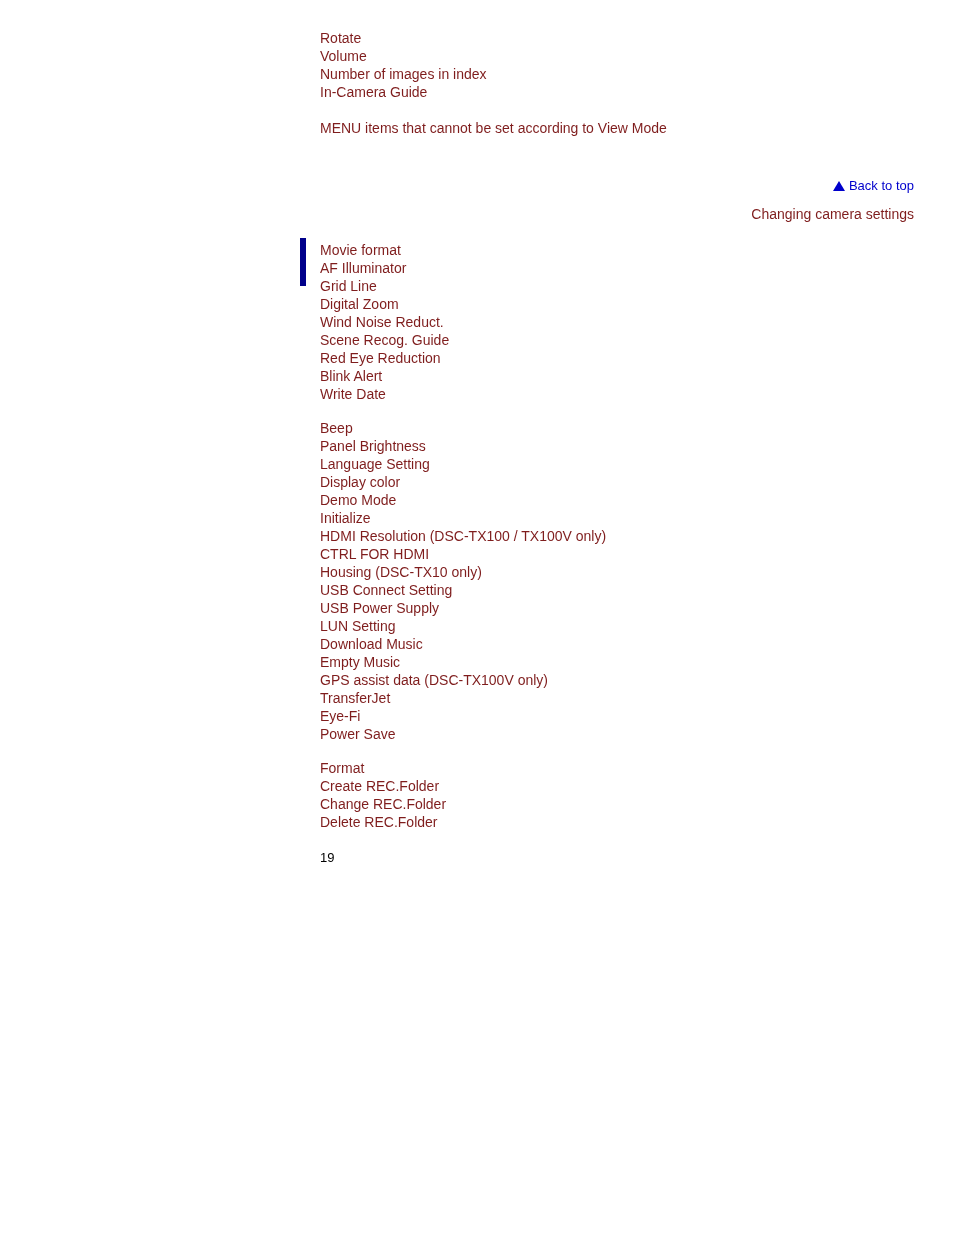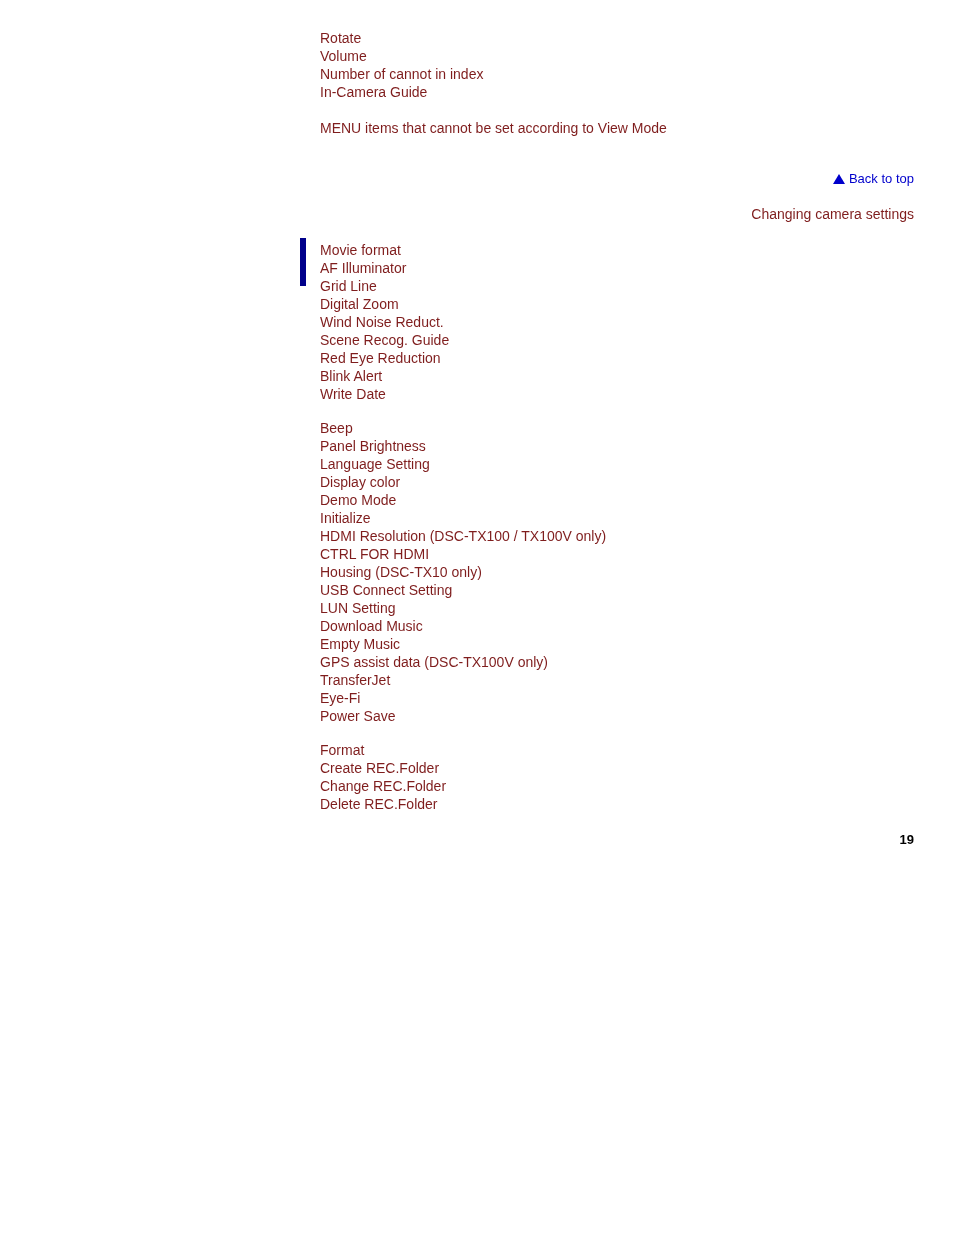--- a/index.html
+++ b/index.html
@@ -26,53 +26,52 @@
       margin-bottom: 2px;
       text-decoration: none;
       cursor: pointer;
     }
     .section {
       margin-bottom: 18px;
     }
     .back-to-top {
       position: absolute;
       right: 40px;
-      top: 171px;
+      top: 178px;
       color: #0000cc;
       text-decoration: none;
       font-size: 13px;
       display: flex;
       align-items: center;
       gap: 4px;
     }
     .back-to-top-triangle {
       width: 0;
       height: 0;
       border-left: 6px solid transparent;
       border-right: 6px solid transparent;
       border-bottom: 10px solid #0000cc;
       display: inline-block;
     }
     .page-number {
-      text-align: right;
+      text-align: left;
       margin-top: 20px;
       font-size: 13px;
       color: #000;
-      font-weight: bold;
     }
   </style>
 </head>
 <body>
 
 <div class="page-container">
 
   <div class="section">
     <a class="link">Rotate</a>
     <a class="link">Volume</a>
-    <a class="link">Number of cannot in index</a>
+    <a class="link">Number of images in index</a>
     <a class="link">In-Camera Guide</a>
   </div>
 
   <div class="section" style="margin-top: 20px;">
     <a class="link">MENU items that cannot be set according to View Mode</a>
   </div>
 
   <a class="back-to-top">
     <span class="back-to-top-triangle"></span>
     <span>Back to top</span>
@@ -98,20 +97,21 @@
     <a class="link">Beep</a>
     <a class="link">Panel Brightness</a>
     <a class="link">Language Setting</a>
     <a class="link">Display color</a>
     <a class="link">Demo Mode</a>
     <a class="link">Initialize</a>
     <a class="link">HDMI Resolution (DSC-TX100 / TX100V only)</a>
     <a class="link">CTRL FOR HDMI</a>
     <a class="link">Housing (DSC-TX10 only)</a>
     <a class="link">USB Connect Setting</a>
+    <a class="link">USB Power Supply</a>
     <a class="link">LUN Setting</a>
     <a class="link">Download Music</a>
     <a class="link">Empty Music</a>
     <a class="link">GPS assist data (DSC-TX100V only)</a>
     <a class="link">TransferJet</a>
     <a class="link">Eye-Fi</a>
     <a class="link">Power Save</a>
   </div>
 
   <div class="section">

